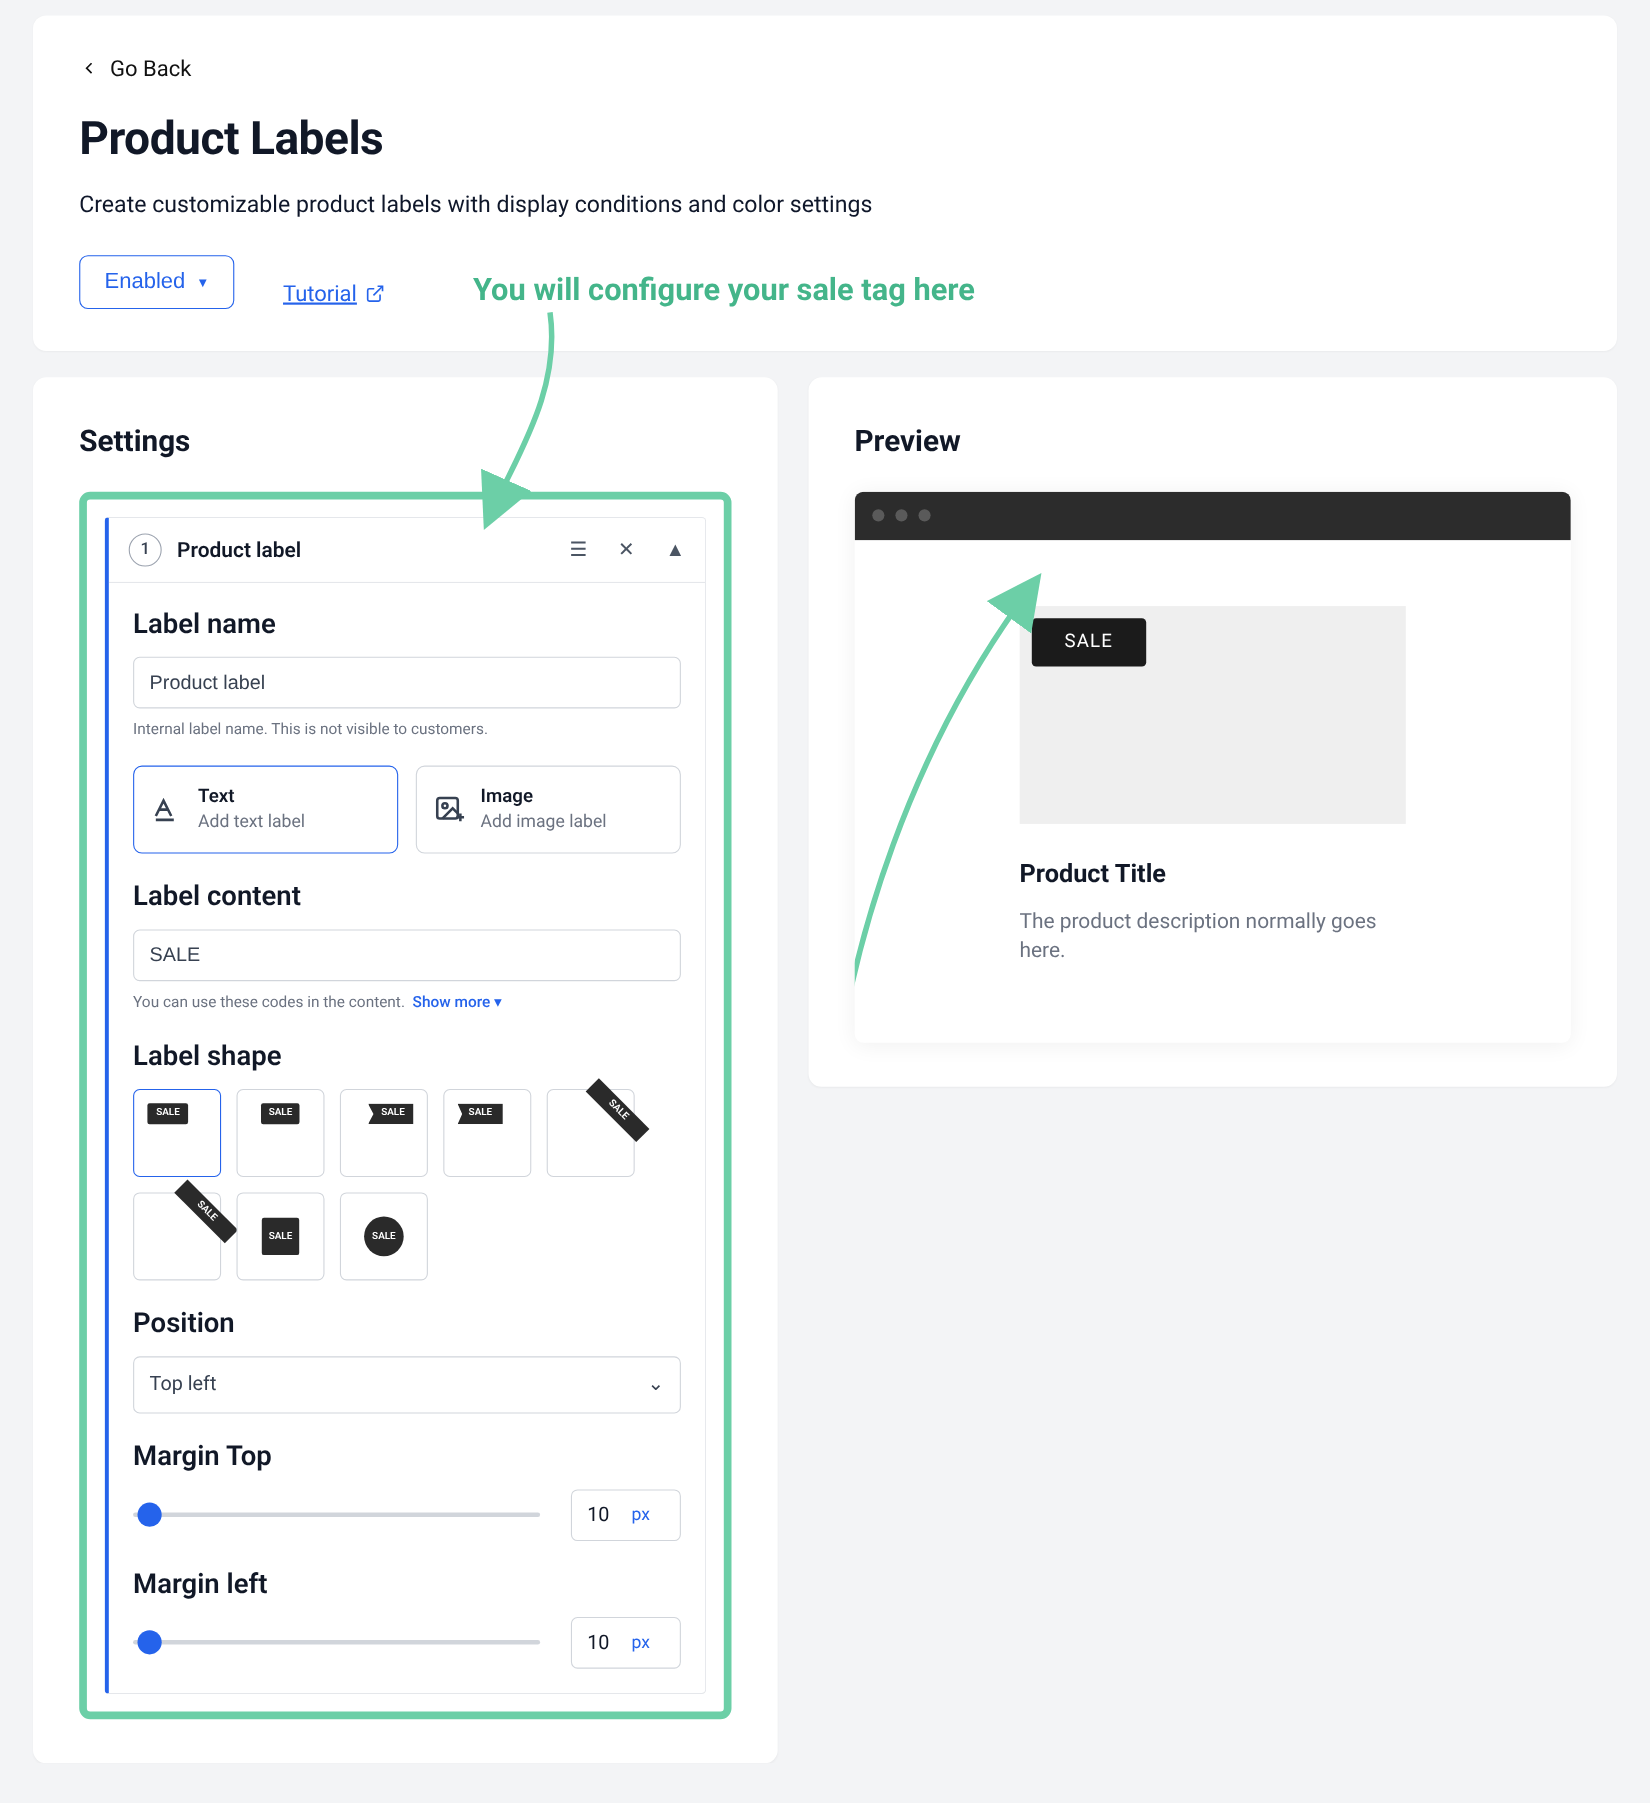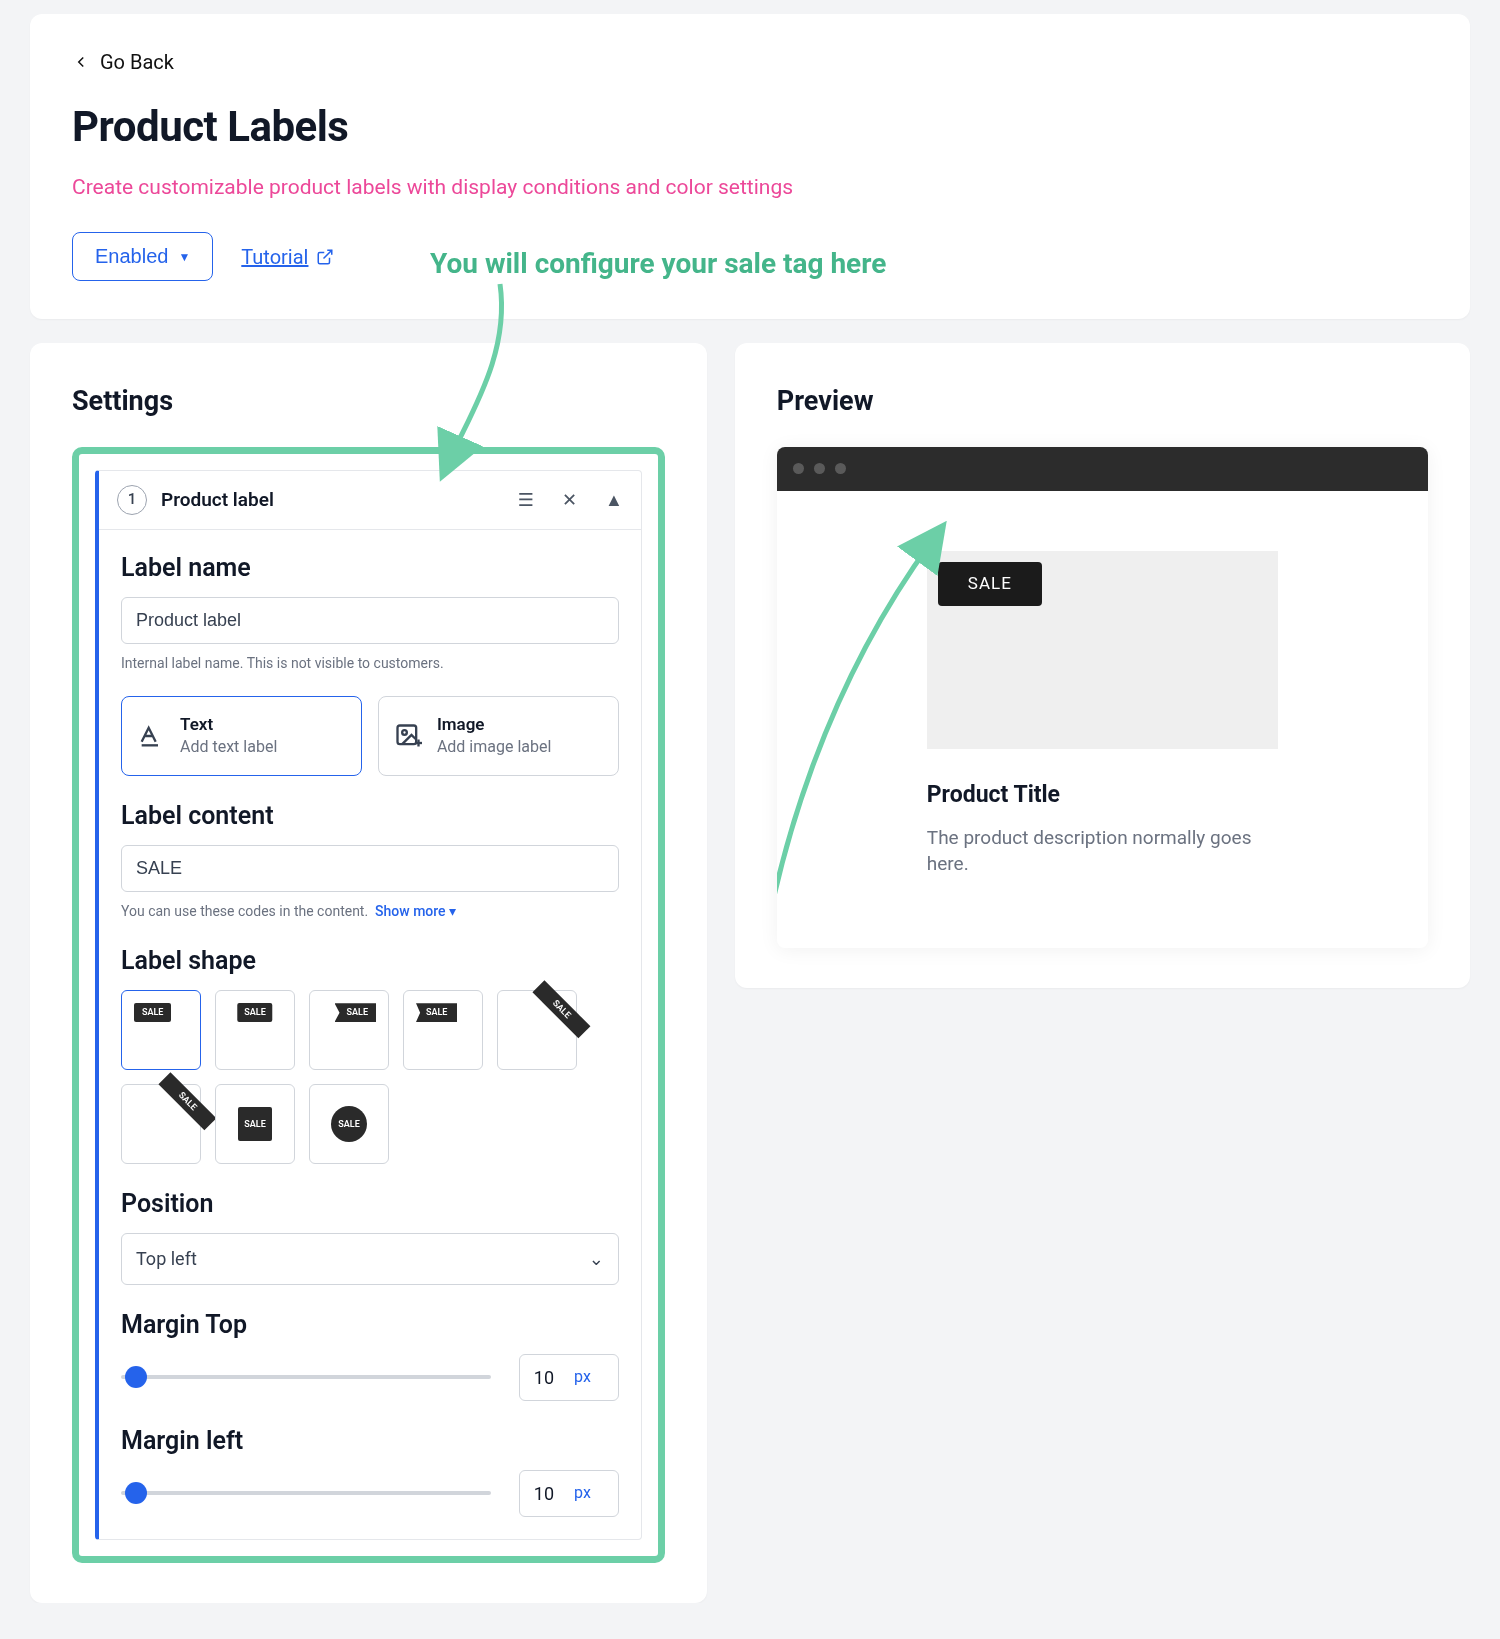--- a/index.html
+++ b/index.html
@@ -21,22 +21,22 @@
     border-radius: 12px;
     box-shadow: 0 1px 2px rgba(0,0,0,0.04);
   }
   .header-card { padding: 34px 42px 38px; margin-bottom: 24px; }
   .back-link {
     display: inline-flex; align-items: center; gap: 10px;
     font-size: 20px; color: #111; cursor: pointer; margin-bottom: 22px;
   }
   .back-link svg { width: 18px; height: 18px; }
   h1.page-title { font-size: 42px; font-weight: 700; margin-bottom: 16px; letter-spacing: -0.5px; }
-  .page-subtitle { color: #ec4899; font-size: 21px; margin-bottom: 30px; }
-  .header-actions { display: flex; align-items: center; gap: 28px; }
+  .page-subtitle { color: #0f172a; font-size: 21px; margin-bottom: 30px; }
+  .header-actions { display: flex; align-items: flex-end; gap: 44px; }
   .enabled-btn {
     border: 1.5px solid #2563eb; color: #2563eb; background: #fff;
     border-radius: 8px; padding: 12px 22px; font-size: 20px; font-weight: 500;
     display: inline-flex; align-items: center; gap: 10px; cursor: pointer;
   }
   .enabled-btn .caret { font-size: 12px; }
   .tutorial-link {
     color: #2563eb; text-decoration: underline; font-size: 20px;
     display: inline-flex; align-items: center; gap: 8px; cursor: pointer;
   }

